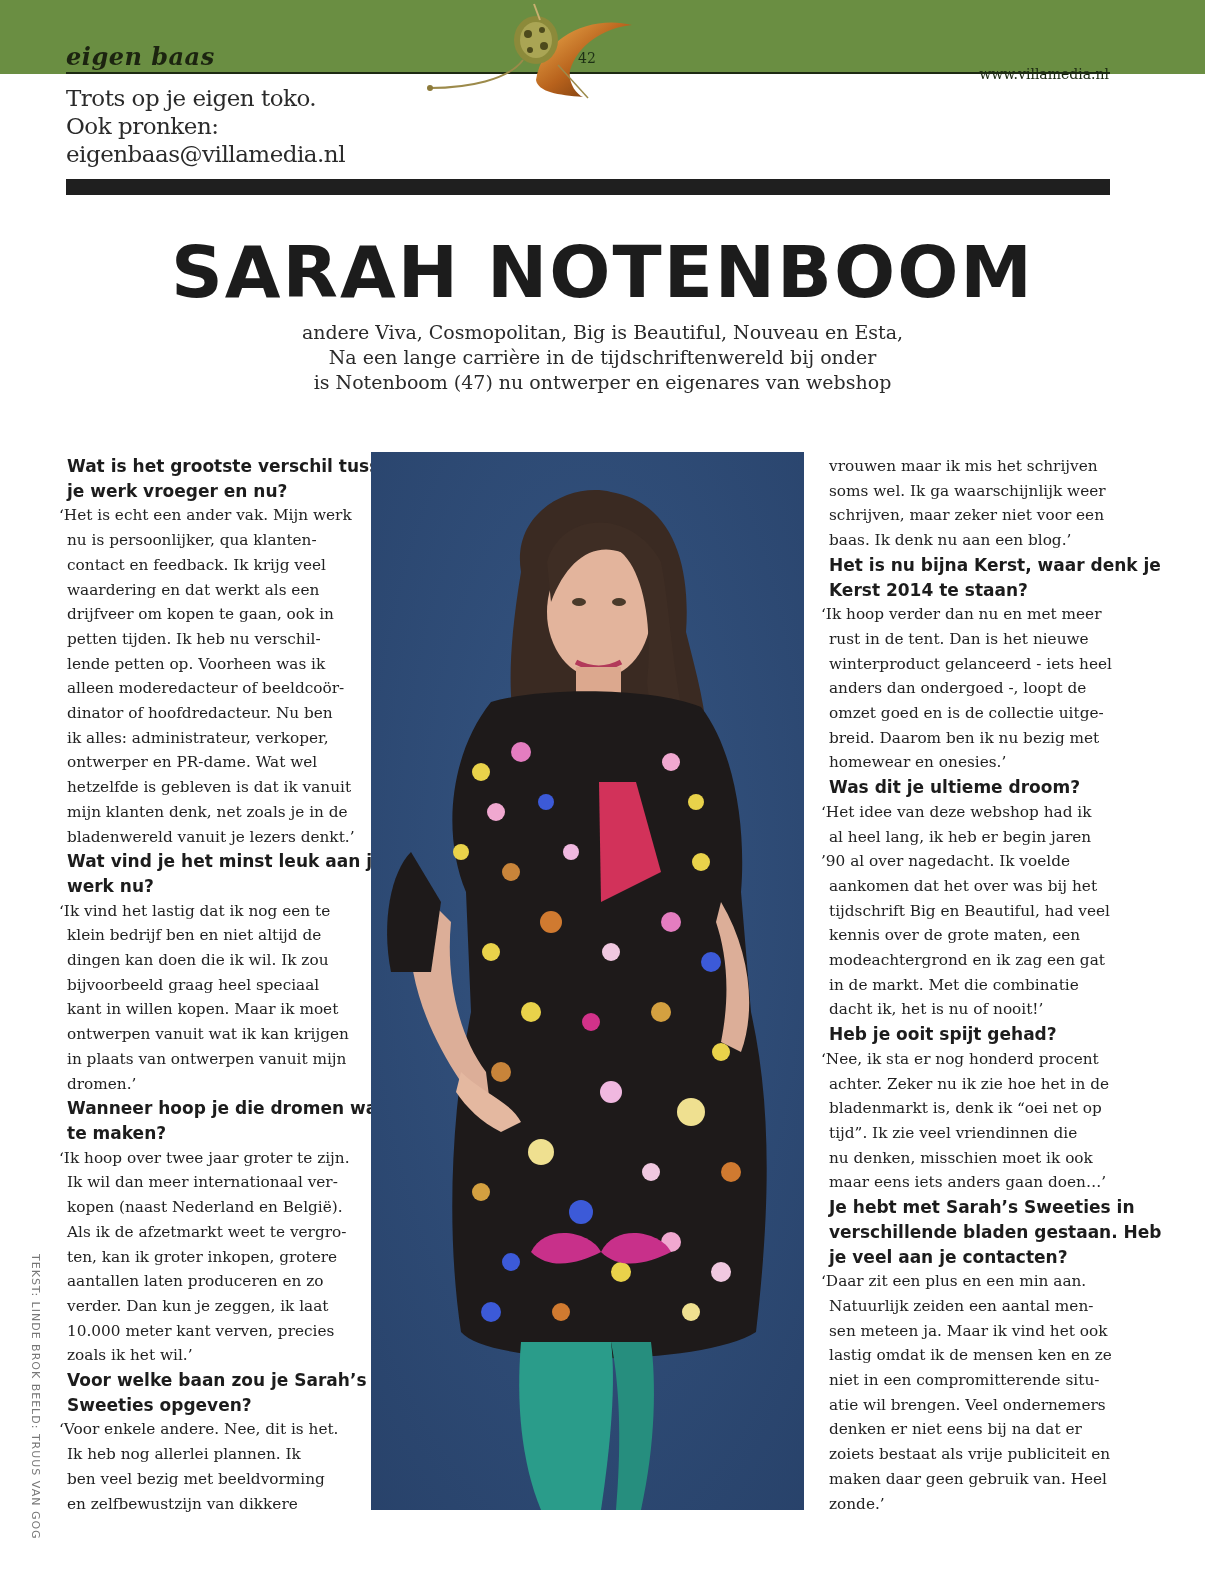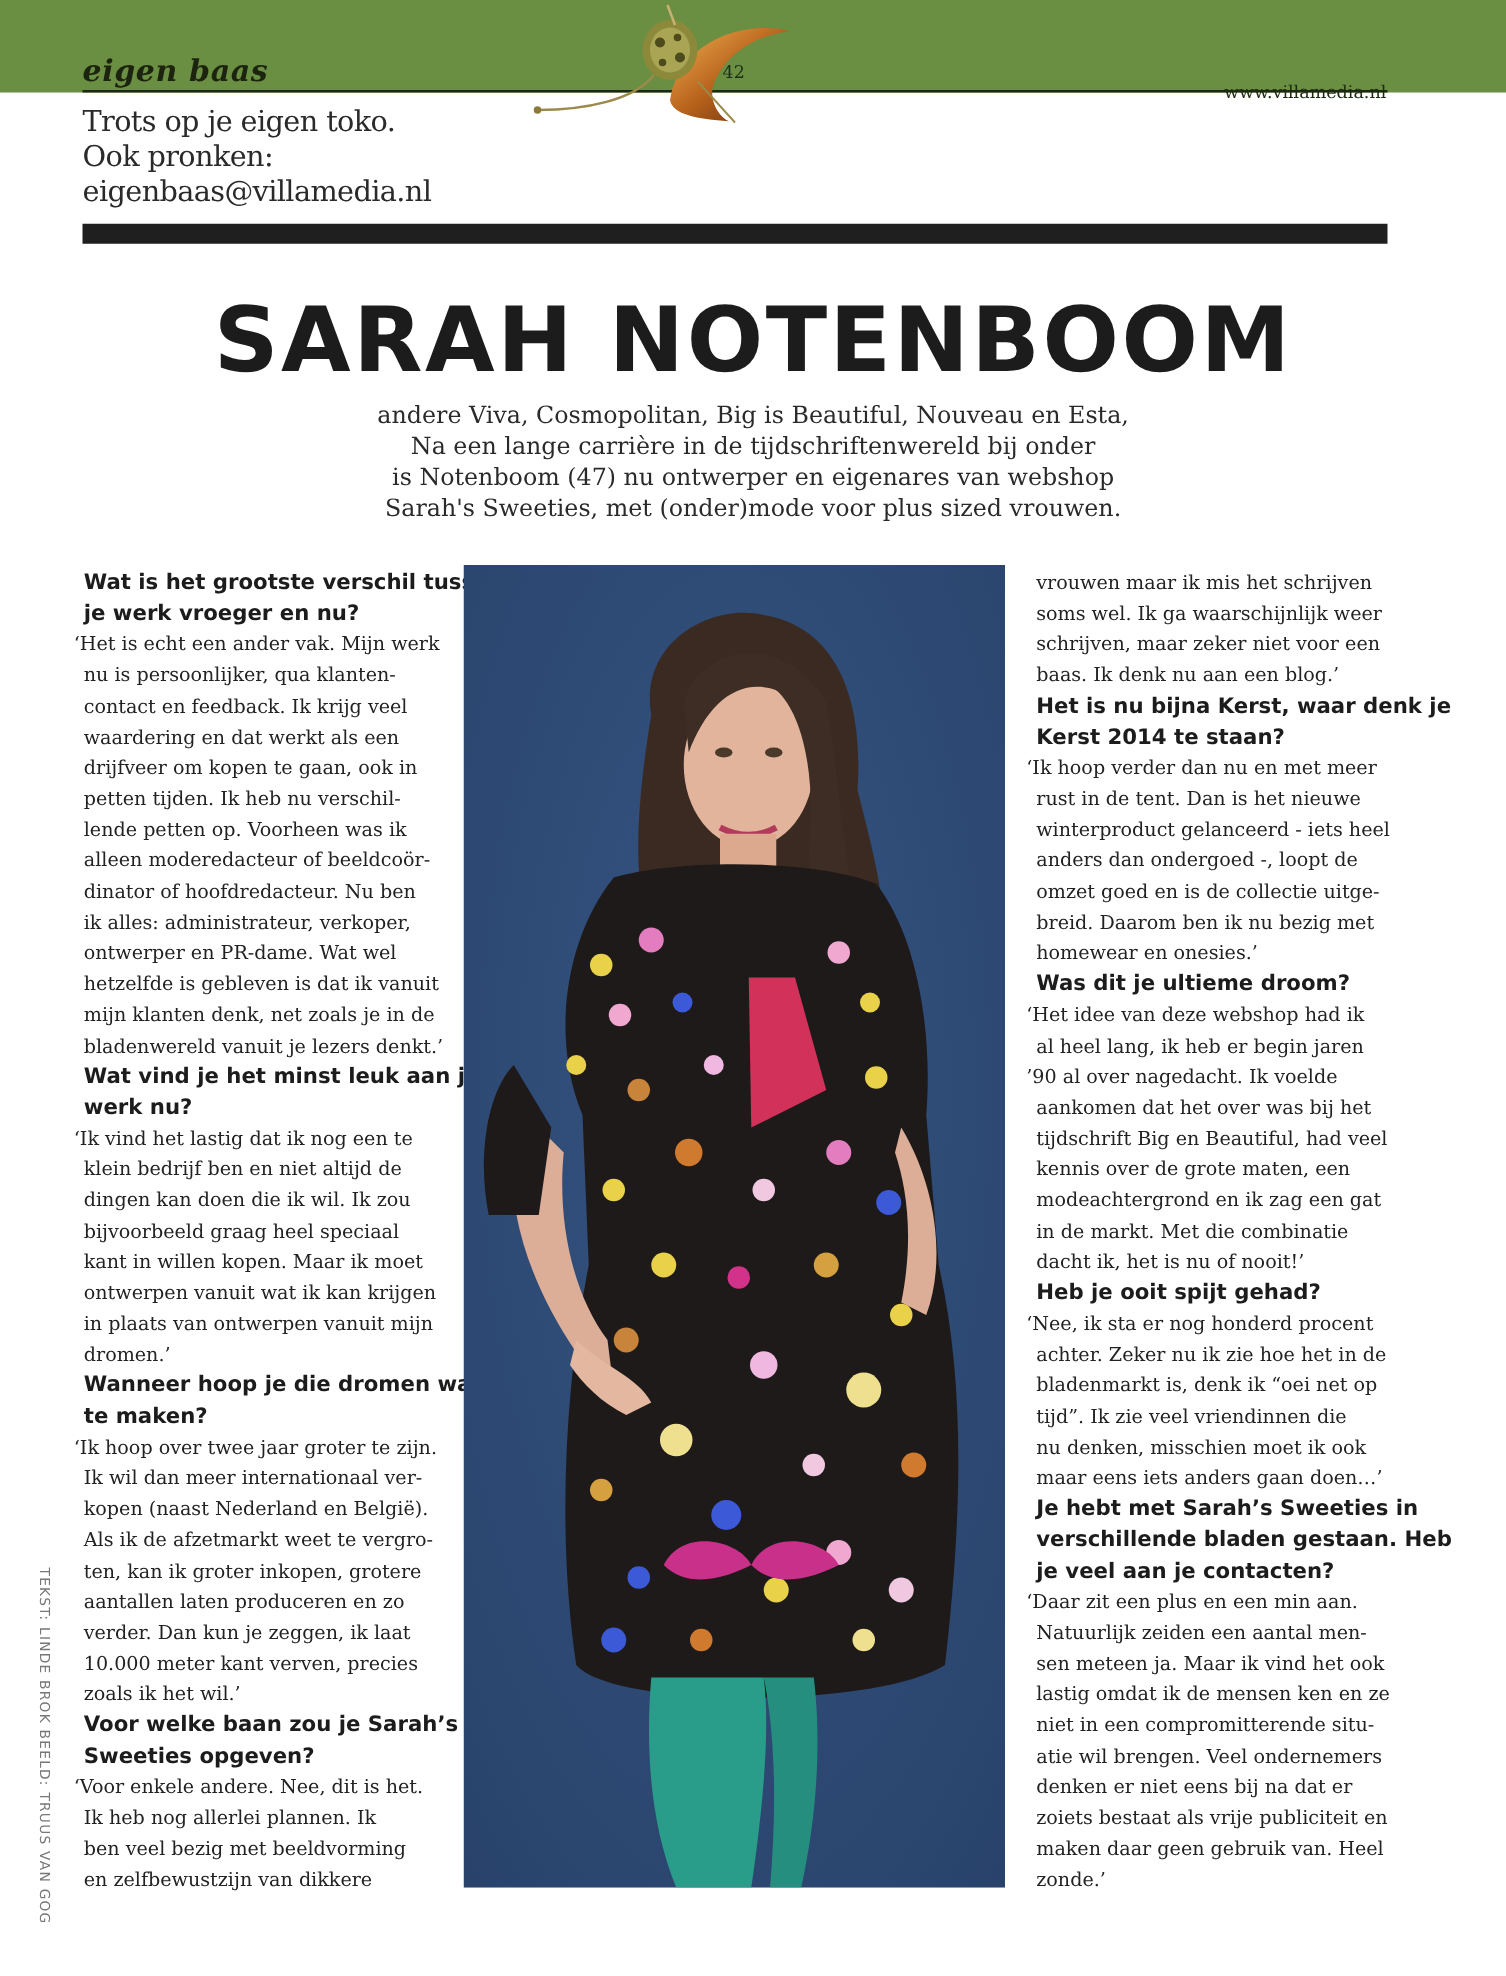--- a/index.html
+++ b/index.html
@@ -74,21 +74,20 @@
 </div>
 
 <div class="black-bar"></div>
 
 <h1 class="title" style="margin:0;">SARAH NOTENBOOM</h1>
 
 <div class="intro">
   <div>andere Viva, Cosmopolitan, Big is Beautiful, Nouveau en Esta,</div>
   <div>Na een lange carrière in de tijdschriftenwereld bij onder</div>
   <div>is Notenboom (47) nu ontwerper en eigenares van webshop</div>
-  <div>Sarah's Sweeties, met (onder)mode voor plus sized vrouwen.</div>
 </div>
 
 <div class="col col-left" id="col-left">
     <div class="line q">Wat is het grootste verschil tussen</div>
     <div class="line q">je werk vroeger en nu?</div>
     <div class="line open">‘Het is echt een ander vak. Mijn werk</div>
     <div class="line">nu is persoonlijker, qua klanten-</div>
     <div class="line">contact en feedback. Ik krijg veel</div>
     <div class="line">waardering en dat werkt als een</div>
     <div class="line">drijfveer om kopen te gaan, ook in</div>

